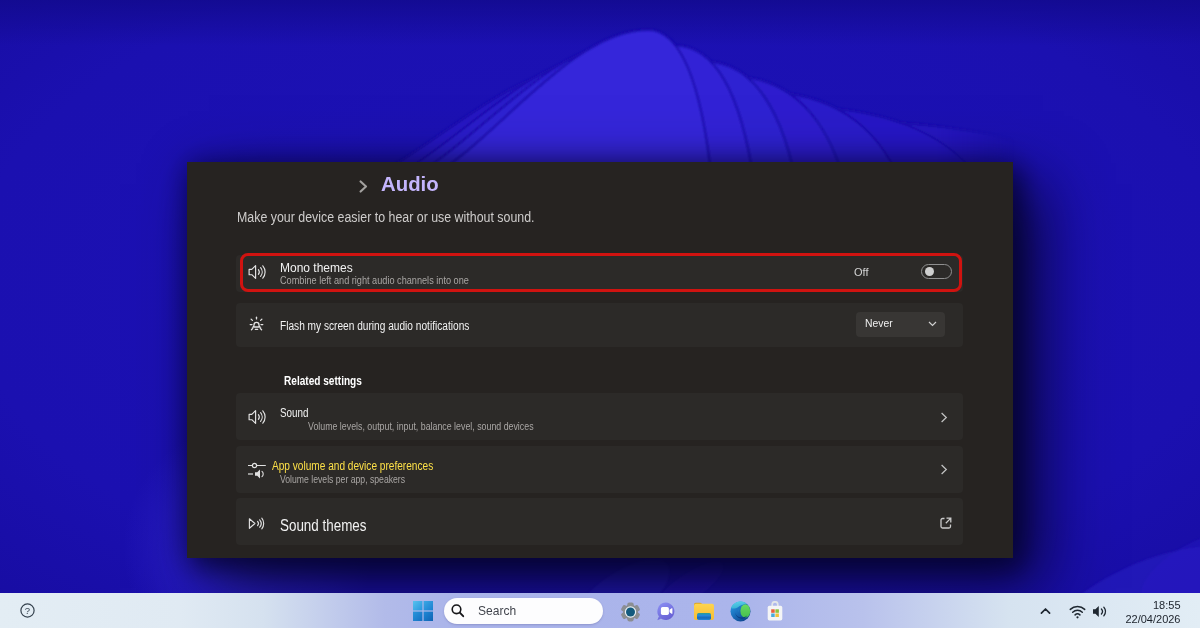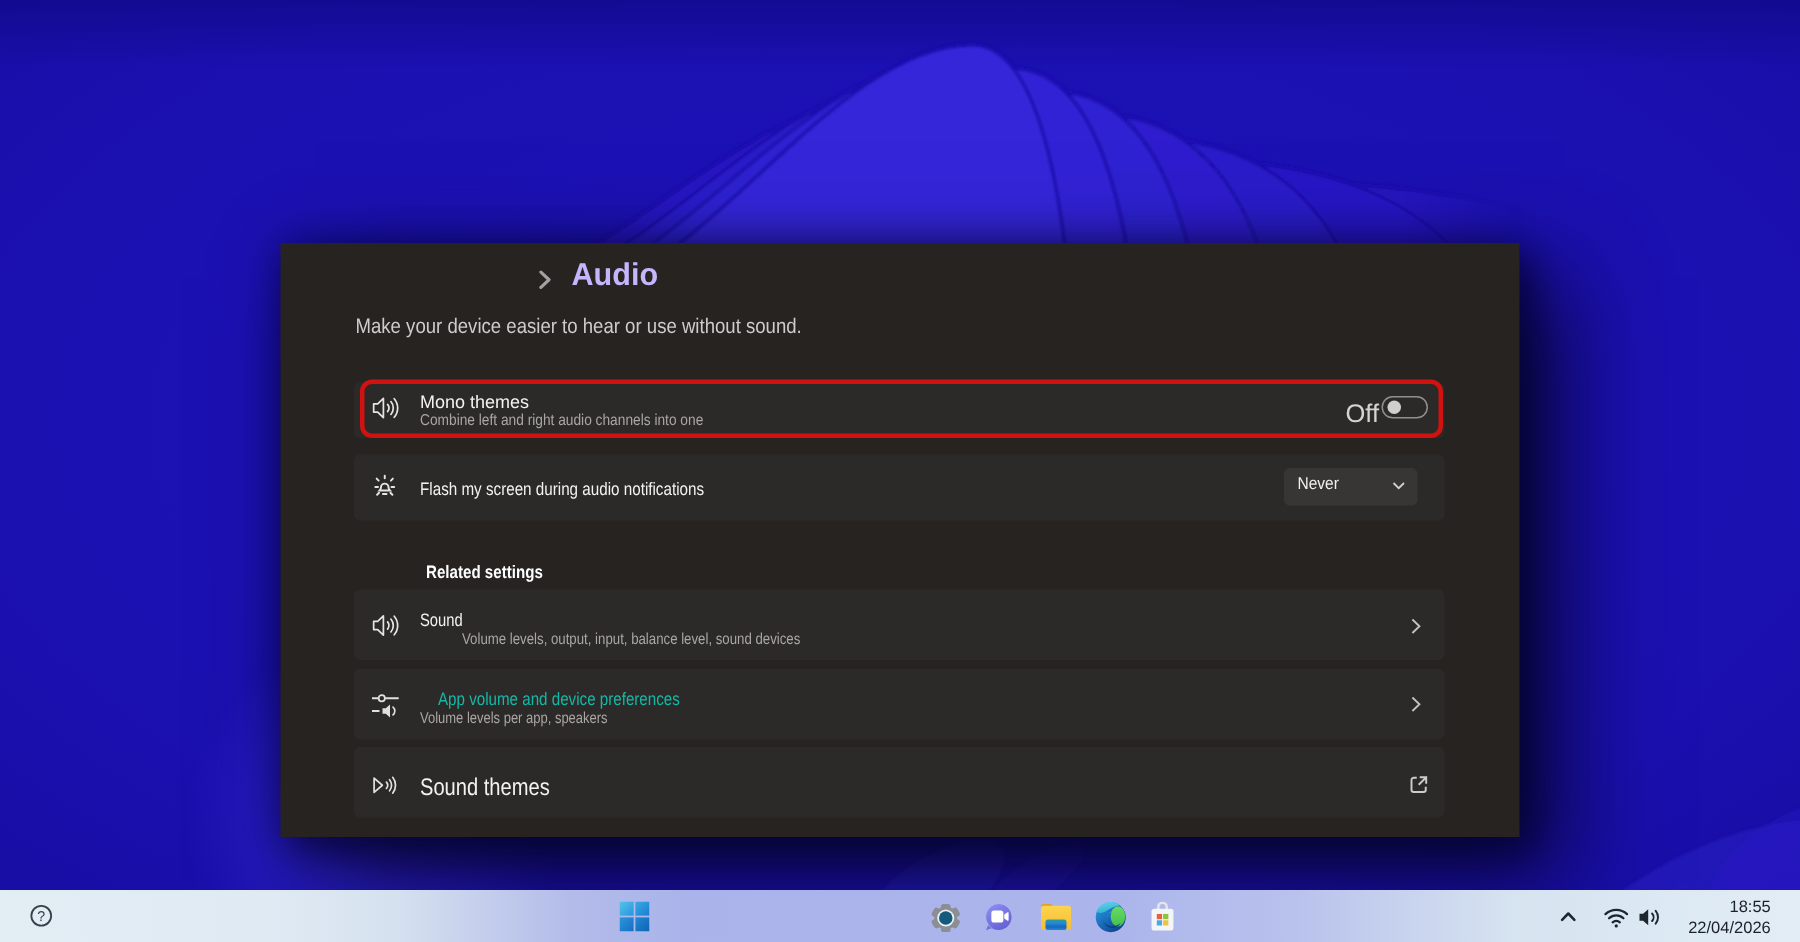--- a/index.html
+++ b/index.html
@@ -86,21 +86,21 @@
   <div class="abs" style="left:381px;top:172px;font-size:21px;font-weight:bold;color:#c4b5fd;"><span class="cx" style="transform:scaleX(.97);">Audio</span></div>
   <div class="abs" style="left:237px;top:209px;font-size:14px;color:#cecccb;"><span class="cx" style="transform:scaleX(.885);">Make your device easier to hear or use without sound.</span></div>
 
   <div class="card" style="top:255px;height:37px;"></div>
   <div class="abs" style="left:280px;top:261px;font-size:12px;color:#f2f2f2;">Mono themes</div>
   <div class="abs" style="left:280px;top:274px;font-size:10.5px;color:#a9a6a4;"><span class="cx" style="transform:scaleX(.872);">Combine left and right audio channels into one</span></div>
   <svg class="abs" style="left:248px;top:263.5px;" width="20" height="16" viewBox="0 0 20 16">
     <path d="M1.1 5.3 h2.7 l3.8 -3.7 v12.8 l-3.8 -3.7 h-2.7 z" fill="none" stroke="#e4e4e4" stroke-width="1.15" stroke-linejoin="round"></path>
     <path d="M10.4 5.6 a3.9 3.9 0 0 1 0 4.8 M12.6 3.7 a6.6 6.6 0 0 1 0 8.6 M14.8 1.8 a9.5 9.5 0 0 1 0 12.4" fill="none" stroke="#e4e4e4" stroke-width="1.15" stroke-linecap="round"></path>
   </svg>
-  <div class="abs" style="left:897px;top:266px;font-size:17px;color:#d4d4d4;">Off</div>
+  <div class="abs" style="left:854px;top:266px;font-size:11px;color:#d4d4d4;">Off</div>
   <div class="abs" style="left:921px;top:264px;width:29px;height:13px;border:1.2px solid #8f8f8f;border-radius:8px;">
     <div style="position:absolute;left:2.5px;top:2px;width:9px;height:9px;border-radius:50%;background:#cfcfcf;"></div>
   </div>
 
   <div class="abs" style="left:240px;top:253px;width:716px;height:32.8px;border:3.2px solid #d01310;border-radius:8px;"></div>
 
   <div class="card" style="top:303px;height:44px;"></div>
   <div class="abs" style="left:280px;top:319px;font-size:12px;color:#f2f2f2;"><span class="cx" style="transform:scaleX(.845);">Flash my screen during audio notifications</span></div>
   <svg class="abs" style="left:248px;top:314px;" width="17" height="21" viewBox="0 0 17 21">
     <g stroke="#e4e4e4" stroke-width="1.3" stroke-linecap="round" fill="none">
@@ -126,21 +126,21 @@
   <div class="abs" style="left:280px;top:420px;font-size:10.5px;color:#a9a6a4;margin-left:28px;"><span class="cx" style="transform:scaleX(.84);">Volume levels, output, input, balance level, sound devices</span></div>
   <svg class="abs" style="left:248px;top:409px;" width="20" height="16" viewBox="0 0 20 16">
     <path d="M1.1 5.3 h2.7 l3.8 -3.7 v12.8 l-3.8 -3.7 h-2.7 z" fill="none" stroke="#e4e4e4" stroke-width="1.15" stroke-linejoin="round"></path>
     <path d="M10.4 5.6 a3.9 3.9 0 0 1 0 4.8 M12.6 3.7 a6.6 6.6 0 0 1 0 8.6 M14.8 1.8 a9.5 9.5 0 0 1 0 12.4" fill="none" stroke="#e4e4e4" stroke-width="1.15" stroke-linecap="round"></path>
   </svg>
   <svg class="abs" style="left:940px;top:412px;" width="8" height="11" viewBox="0 0 8 11">
       <path d="M1.6 1 L6.3 5.5 L1.6 10" stroke="#c2c2c2" stroke-width="1.25" fill="none"></path>
     </svg>
 
   <div class="card" style="top:446px;height:47px;"></div>
-  <div class="abs" style="left:292px;top:459px;font-size:12px;color:#14b8a6;"><span class="cx" style="transform:scaleX(.842);">App volume and device preferences</span></div>
+  <div class="abs" style="left:272px;top:459px;font-size:12px;color:#fde047;"><span class="cx" style="transform:scaleX(.842);">App volume and device preferences</span></div>
   <div class="abs" style="left:280px;top:473px;font-size:10.5px;color:#a9a6a4;"><span class="cx" style="transform:scaleX(.824);">Volume levels per app, speakers</span></div>
   <svg class="abs" style="left:247px;top:461px;" width="20" height="18" viewBox="0 0 20 18">
     <g stroke="#e0e0e0" stroke-width="1.2" fill="none">
       <path d="M1 4.5 h4.2 M9.8 4.5 h9"></path>
       <circle cx="7.5" cy="4.5" r="2.1"></circle>
       <path d="M1 13 h5"></path>
     </g>
     <path d="M8 11.2 h2.2 l2.8 -2.6 v8.8 l-2.8 -2.6 h-2.2 z" fill="#e0e0e0"></path>
     <path d="M15 10.4 a3.4 3.4 0 0 1 0 5.2" fill="none" stroke="#e0e0e0" stroke-width="1.1" stroke-linecap="round"></path>
   </svg>
@@ -184,20 +184,27 @@
           <stop offset="0" stop-color="#2089d6"></stop>
           <stop offset="1" stop-color="#0f63b4"></stop>
         </linearGradient>
     </defs>
     <rect x="0" y="0" width="9.4" height="9.4" fill="url(#w1)"></rect>
     <rect x="10.6" y="0" width="9.4" height="9.4" fill="url(#w2)"></rect>
     <rect x="0" y="10.6" width="9.4" height="9.4" fill="url(#w3)"></rect>
     <rect x="10.6" y="10.6" width="9.4" height="9.4" fill="url(#w4)"></rect>
   </svg>
 
+  <div class="abs" style="left:444px;top:598px;width:159px;height:26px;background:#fdfdfe;border-radius:13px;box-shadow:0 1px 2px rgba(60,60,120,.25);">
+    <svg style="position:absolute;left:5.5px;top:5px;" width="16" height="16" viewBox="0 0 16 16">
+      <circle cx="6.5" cy="6.3" r="4.3" fill="none" stroke="#17171a" stroke-width="1.6"></circle>
+      <path d="M9.8 9.7 L13.2 13.2" stroke="#17171a" stroke-width="1.9" stroke-linecap="round"></path>
+    </svg>
+    <div style="position:absolute;left:34px;top:5px;font-size:13px;color:#42454d;"><span class="cx" style="transform:scaleX(.925);">Search</span></div>
+  </div>
 
   <svg class="ticon" style="left:619.5px;top:600.5px;" width="21" height="22" viewBox="0 0 21 22">
     <g fill="#8b8e92">
       <circle cx="10.5" cy="11" r="7.6"></circle>
       <g>
         <rect x="7.3" y="1.6" width="6.4" height="4" rx="1.8"></rect>
         <rect x="7.3" y="16.4" width="6.4" height="4" rx="1.8"></rect>
         <rect x="0.6" y="5.2" width="6.4" height="4" rx="1.8" transform="rotate(-60 3.8 7.2)"></rect>
         <rect x="14" y="5.2" width="6.4" height="4" rx="1.8" transform="rotate(60 17.2 7.2)"></rect>
         <rect x="0.6" y="12.8" width="6.4" height="4" rx="1.8" transform="rotate(60 3.8 14.8)"></rect>

